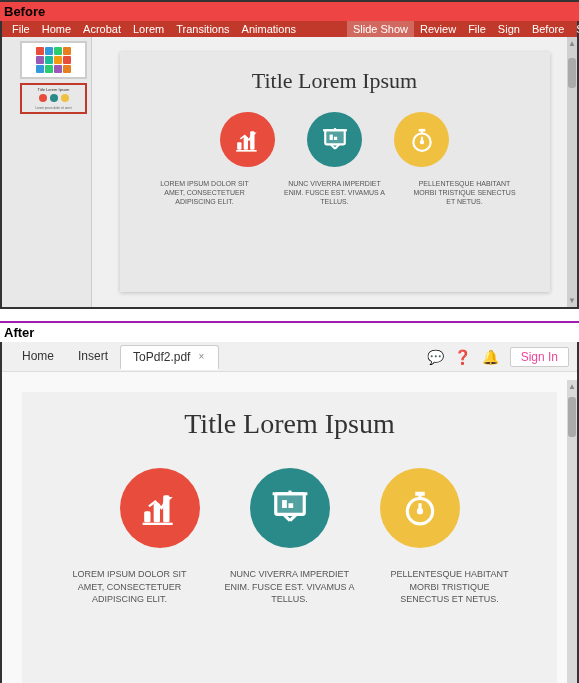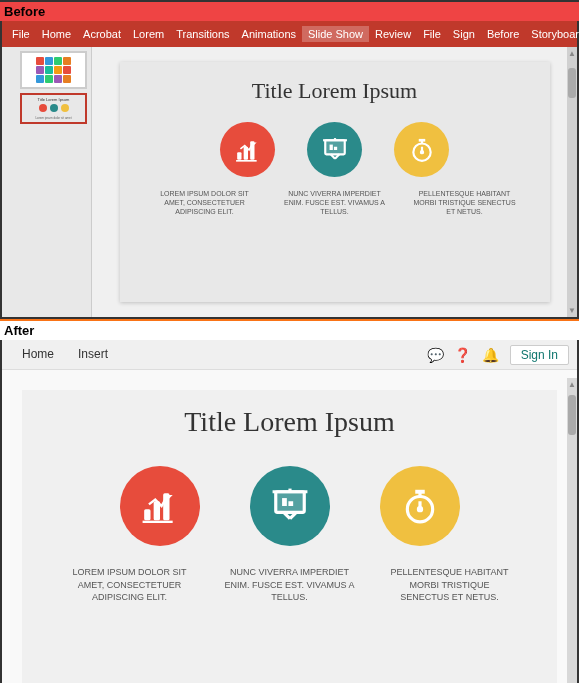--- a/index.html
+++ b/index.html
@@ -23,31 +23,31 @@
       border: 2px solid #333;
       border-top: none;
       background: #f0f0f0;
     }
 
     
     .ribbon {
       background: #c0392b;
       display: flex;
       align-items: center;
-      height: 26px;
+      height: 16px;
       padding: 0 4px;
     }
     .ribbon-item {
       color: #fff;
       font-size: 11px;
       padding: 2px 6px;
       cursor: pointer;
       white-space: nowrap;
     }
-    .ribbon-item.active { background: rgba(255,255,255,0.25); }
+    .ribbon-item.active { background: rgba(255,255,255,0.25); margin-left: 45px; }
 
     
     .slide-area {
       display: flex;
       height: 270px;
     }
 
     .slide-panel {
       width: 90px;
       background: #e8e8e8;
@@ -157,22 +157,22 @@
       border-radius: 3px;
       margin-top: 10px;
     }
 
     
     .after-label {
       font-weight: bold;
       font-size: 13px;
       padding: 2px 4px;
       background: #fff;
-      border-top: 2px solid #f97316;
-      margin-top: 0;
+      border-top: 2px solid #a21caf;
+      margin-top: 12px;
     }
 
     .after-area {
       border: 2px solid #333;
       border-top: none;
       background: #f9f9f9;
     }
 
     
     .tabs-bar {
@@ -217,21 +217,21 @@
     }
 
     .tabs-right-icon {
       font-size: 14px;
       color: #555;
       cursor: pointer;
     }
 
     .sign-in-btn {
       font-size: 12px;
-      color: #0f766e;
+      color: #ec4899;
       border: 1px solid #ccc;
       padding: 2px 10px;
       border-radius: 2px;
       cursor: pointer;
       background: #fff;
     }
 
     
     .after-content {
       padding: 16px 20px;
@@ -436,20 +436,24 @@
     </div>
   </div>
 </div>
 
 <div class="after-label">After</div>
 <div class="after-area">
 
   <div class="tabs-bar">
     <span class="tab-item">Home</span>
     <span class="tab-item">Insert</span>
+    <span class="tab-item active-tab">
+      <span>ToPdf2.pdf</span>
+      <span class="tab-close">×</span>
+    </span>
     <div class="tabs-right">
       <span class="tabs-right-icon">💬</span>
       <span class="tabs-right-icon">❓</span>
       <span class="tabs-right-icon">🔔</span>
       <button class="sign-in-btn">Sign In</button>
     </div>
   </div>
 
   <div style="padding: 8px; position:relative;">
     <div class="after-content">

